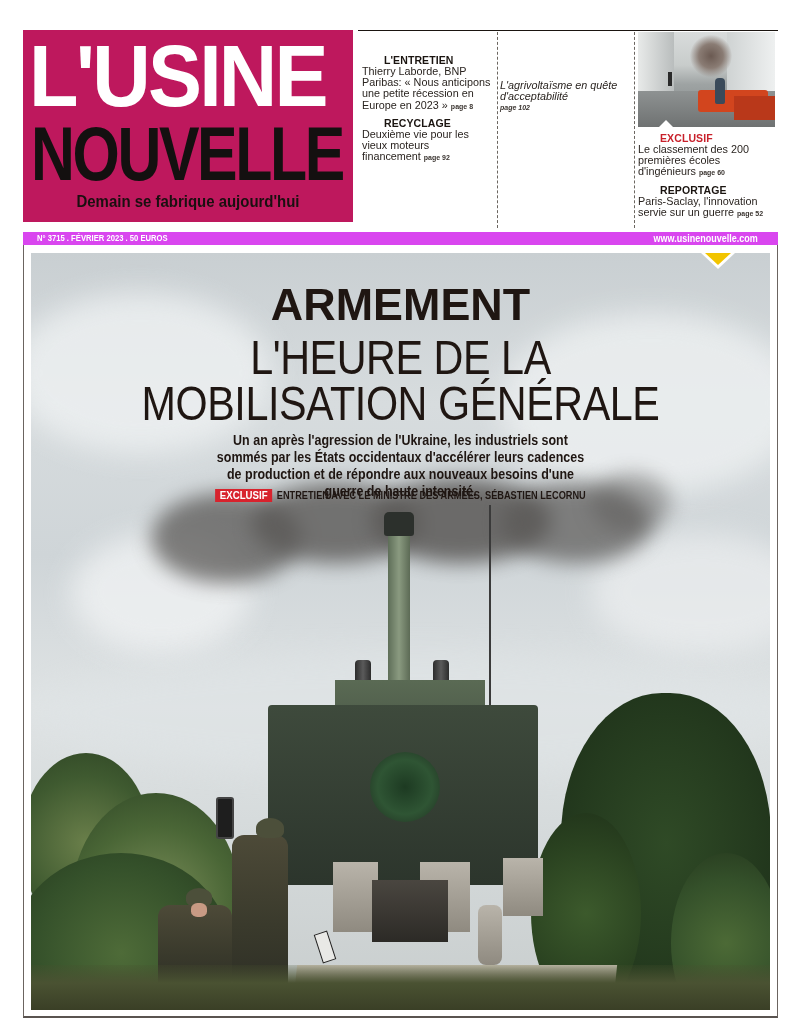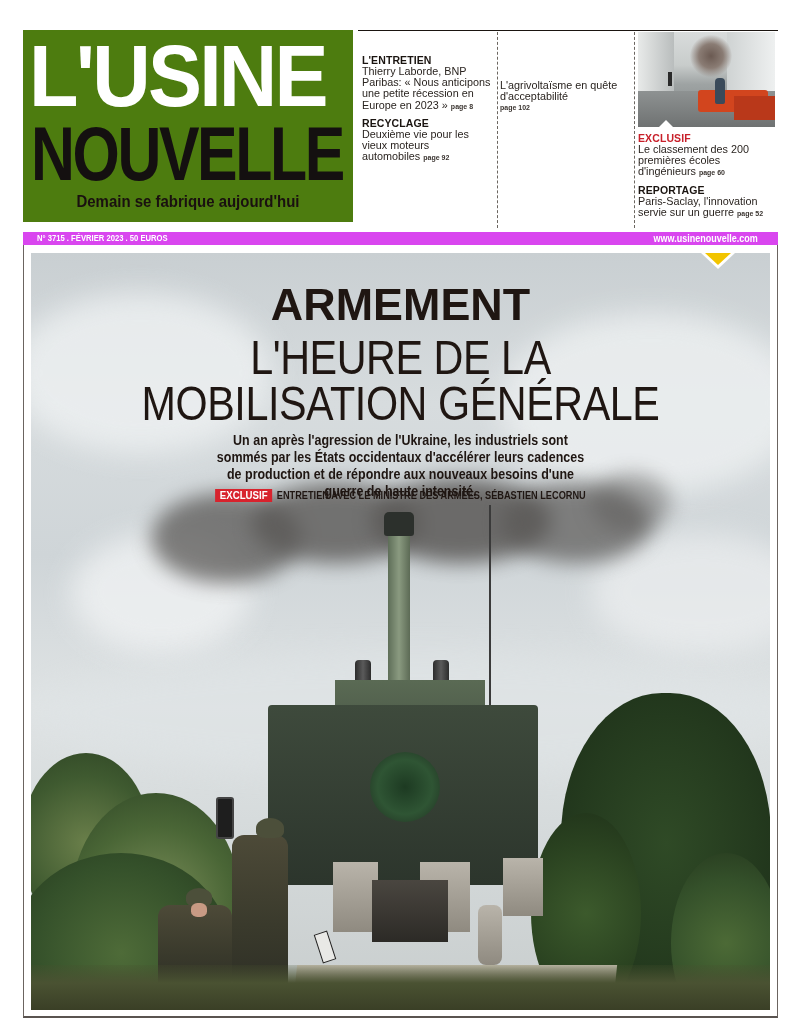--- a/index.html
+++ b/index.html
@@ -2,21 +2,21 @@
 <html><head>
 <meta charset="utf-8">
 <style>
   * { box-sizing: border-box; margin: 0; padding: 0; }
   html, body { width: 800px; height: 1036px; background: #ffffff; overflow: hidden; }
   body { position: relative; font-family: "Liberation Sans", sans-serif; color: #1a1410; }
 
   
   .logo {
     position: absolute; left: 23px; top: 30px; width: 330px; height: 192px;
-    background: #4d7c0f; overflow: hidden;
+    background: #be185d; overflow: hidden;
   }
   .logo-line1 {
     position: absolute; left: 6px; top: 2px; width: 320px;
     font-family: "Liberation Sans", sans-serif; font-weight: bold;
     font-size: 88px; line-height: 88px; color: #ffffff;
     letter-spacing: -3px; transform: scaleX(0.92); transform-origin: left top;
     white-space: nowrap;
   }
   .logo-line2 {
     position: absolute; left: 8px; top: 86px; width: 320px;
@@ -38,21 +38,21 @@
   .teaser-col.c1 { left: 362px; width: 132px; }
   .teaser-col.c2 { left: 500px; width: 132px; }
   .teaser-col.c3 { left: 638px; width: 142px; }
   .col-sep {
     position: absolute; top: 32px; height: 196px; width: 0;
     border-left: 1px dashed #6b6660;
   }
   .teaser { margin-bottom: 6px; }
   .teaser-kicker {
     font-family: "Liberation Sans", sans-serif; font-weight: bold; font-size: 10.5px;
-    line-height: 11px; color: #1a1410; text-transform: uppercase; letter-spacing: 0.1px;
+    line-height: 11px; color: #1a1410; text-transform: uppercase; letter-spacing: 0.1px; margin-left: 22px;
   }
   .teaser-kicker.red { color: #c8202a; }
   .teaser-text {
     font-family: "Liberation Sans", sans-serif; font-size: 10.8px; line-height: 11.2px; color: #2a2420;
   }
   .teaser-page {
     font-family: "Liberation Sans", sans-serif; font-weight: bold; font-size: 7px; color: #3a3430;
     margin-left: 3px;
   }
   .teaser-page.block { display: block; margin-left: 0; line-height: 11px; }
@@ -177,26 +177,26 @@
 <div class="col-sep" style="left:497px;"></div>
 <div class="col-sep" style="left:634px;"></div>
 
 <div class="teaser-col c1" style="top:55px;">
   <div class="teaser">
     <div class="teaser-kicker">L'ENTRETIEN</div>
     <div class="teaser-text"><span>Thierry Laborde, BNP Paribas: « Nous anticipons une petite récession en Europe en 2023 »</span><span class="teaser-page">page 8</span></div>
   </div>
   <div class="teaser">
     <div class="teaser-kicker">RECYCLAGE</div>
-    <div class="teaser-text"><span>Deuxième vie pour les vieux moteurs automobiles</span><span class="teaser-page">page 92</span></div>
+    <div class="teaser-text"><span>Deuxième vie pour les vieux moteurs financement</span><span class="teaser-page">page 92</span></div>
   </div>
 </div>
 
 <div class="teaser-col c2" style="top:82px;">
-  <div class="teaser" style="margin-top:-2px;">
+  <div class="teaser" style="margin-top:-2px;font-style:italic;">
     <div class="teaser-text">L'agrivoltaïsme en quête d'acceptabilité</div>
     <span class="teaser-page block">page 102</span>
   </div>
 </div>
 
 <div class="teaser-col c3">
   <div class="thumb">
     <div class="wall-l"></div>
     <div class="wall-r"></div>
     <div class="floor"></div>

